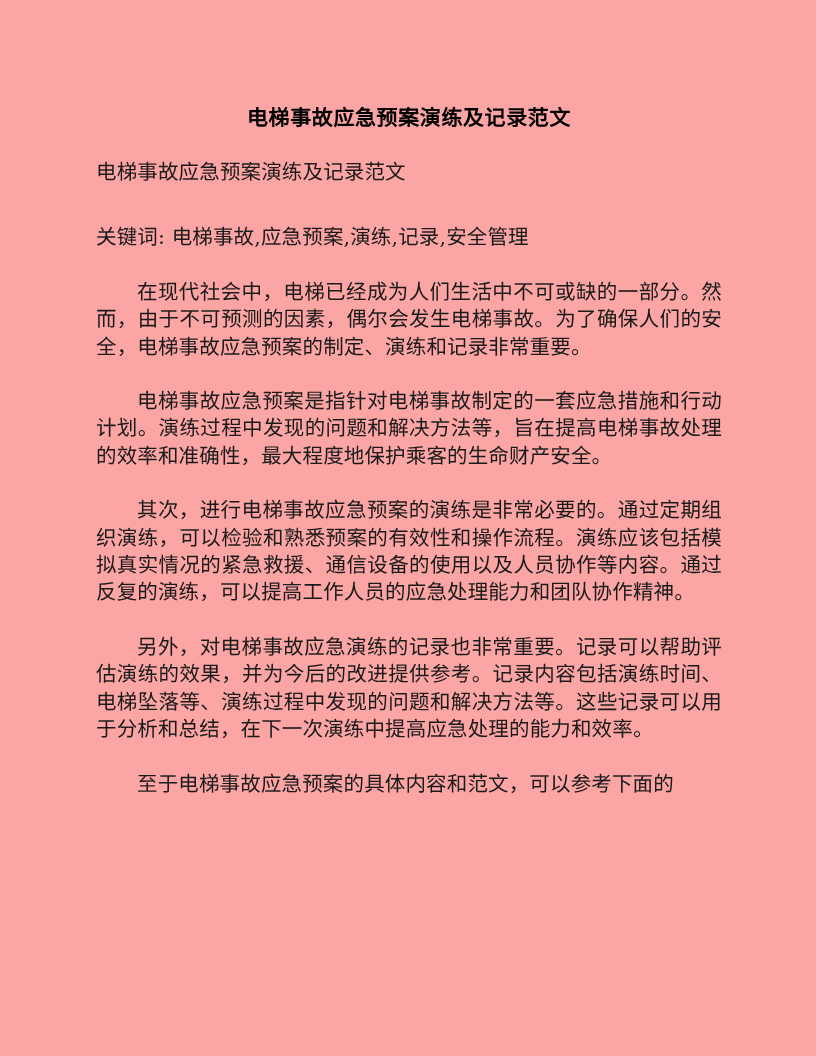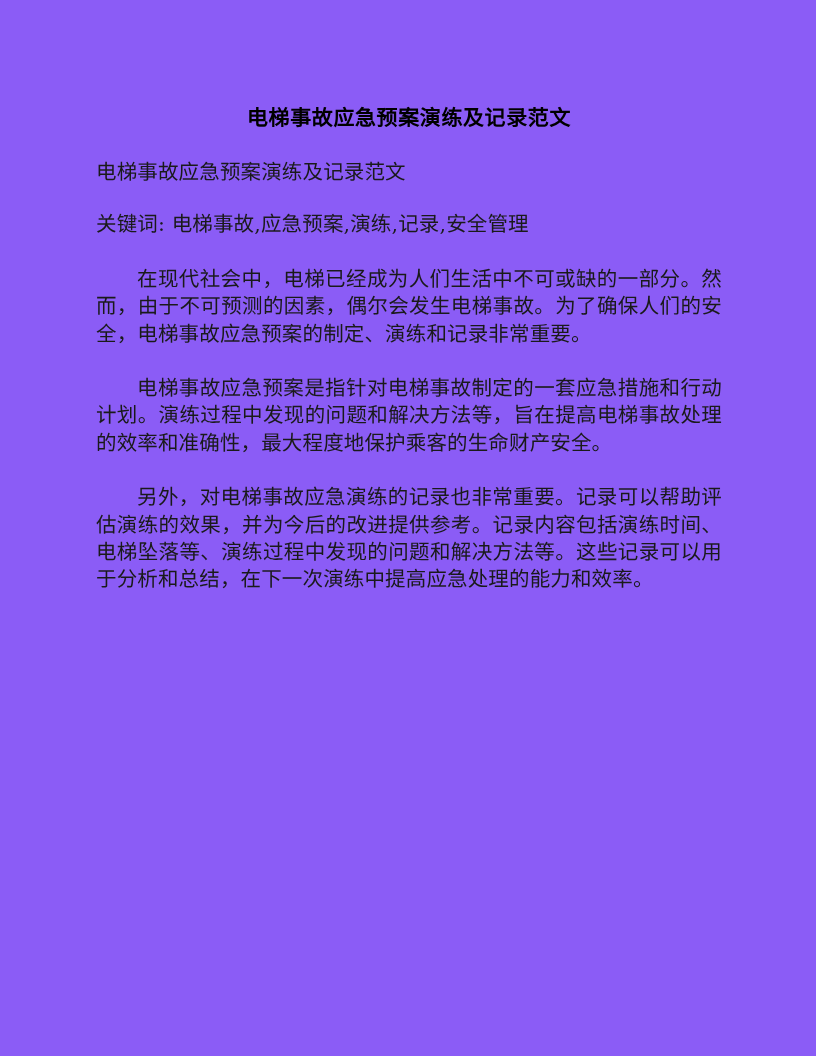--- a/index.html
+++ b/index.html
@@ -6,21 +6,21 @@
   html, body {
     margin: 0;
     padding: 0;
     background: #ffffff;
   }
 
   .page {
     position: relative;
     width: 816px;
     height: 1056px;
-    background: #8b5cf6;
+    background: #fca5a5;
     overflow: hidden;
     box-sizing: border-box;
     font-family: "DejaVu Serif", "Liberation Serif", serif;
     color: #111111;
     text-decoration: underline;
   }
 
   .doc-body {
     position: absolute;
     left: 96px;
@@ -45,21 +45,21 @@
     margin: 0;
     padding: 0;
     font-size: 20.5px;
     line-height: 27.4px;
     text-align: justify;
     text-justify: inter-ideograph;
     letter-spacing: 0.15px;
     color: #1a1a1a;
     word-break: break-all;
   }
-  .para-gap-md { margin-top: 25px; }
+  .para-gap-md { margin-top: 38px; }
   .para-gap-lg { margin-top: 27px; }
 
   .indent-2 { text-indent: 2em; }
 
   .subtitle-line {
     font-size: 20.5px;
     line-height: 27.4px;
     letter-spacing: 0.15px;
   }
 </style>
@@ -73,18 +73,20 @@
 
     <p class="doc-para subtitle-line para-gap-lg">电梯事故应急预案演练及记录范文</p>
 
     <p class="doc-para para-gap-md">关键词: 电梯事故,应急预案,演练,记录,安全管理</p>
 
     <p class="doc-para indent-2 para-gap-lg">在现代社会中，电梯已经成为人们生活中不可或缺的一部分。然而，由于不可预测的因素，偶尔会发生电梯事故。为了确保人们的安全，电梯事故应急预案的制定、演练和记录非常重要。</p>
 
     <p class="doc-para indent-2 para-gap-lg">电梯事故应急预案是指针对电梯事故制定的一套应急措施和行动计划。演练过程中发现的问题和解决方法等，旨在提高电梯事故处理的效率和准确性，最大程度地保护乘客的生命财产安全。</p>
 
 
+    <p class="doc-para indent-2 para-gap-lg">其次，进行电梯事故应急预案的演练是非常必要的。通过定期组织演练，可以检验和熟悉预案的有效性和操作流程。演练应该包括模拟真实情况的紧急救援、通信设备的使用以及人员协作等内容。通过反复的演练，可以提高工作人员的应急处理能力和团队协作精神。</p>
 
     <p class="doc-para indent-2 para-gap-lg">另外，对电梯事故应急演练的记录也非常重要。记录可以帮助评估演练的效果，并为今后的改进提供参考。记录内容包括演练时间、电梯坠落等、演练过程中发现的问题和解决方法等。这些记录可以用于分析和总结，在下一次演练中提高应急处理的能力和效率。</p>
 
+    <p class="doc-para indent-2 para-gap-lg">至于电梯事故应急预案的具体内容和范文，可以参考下面的</p>
 
   </div>
 </div>
 
 </body></html>

